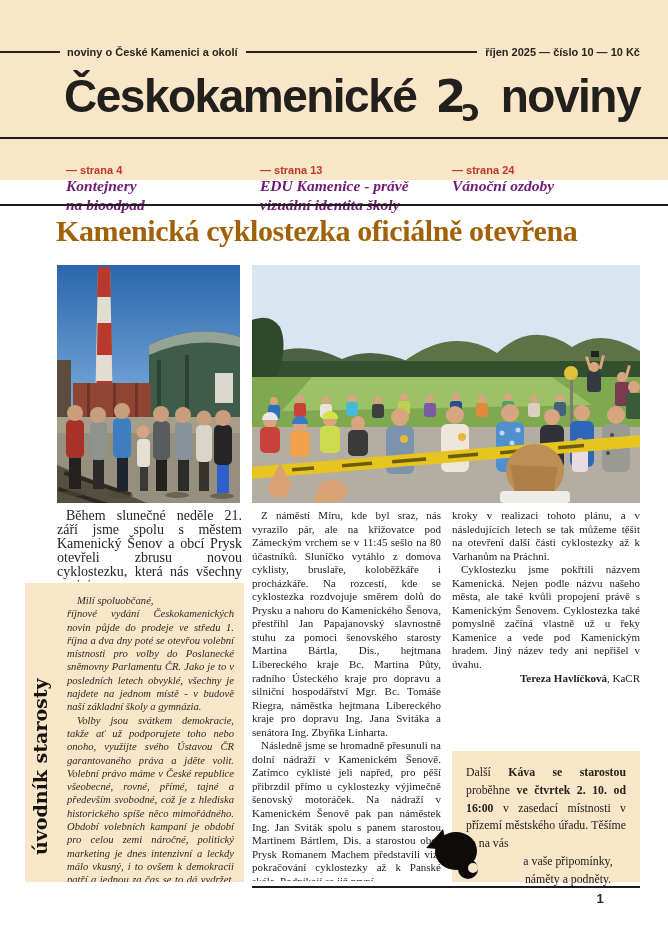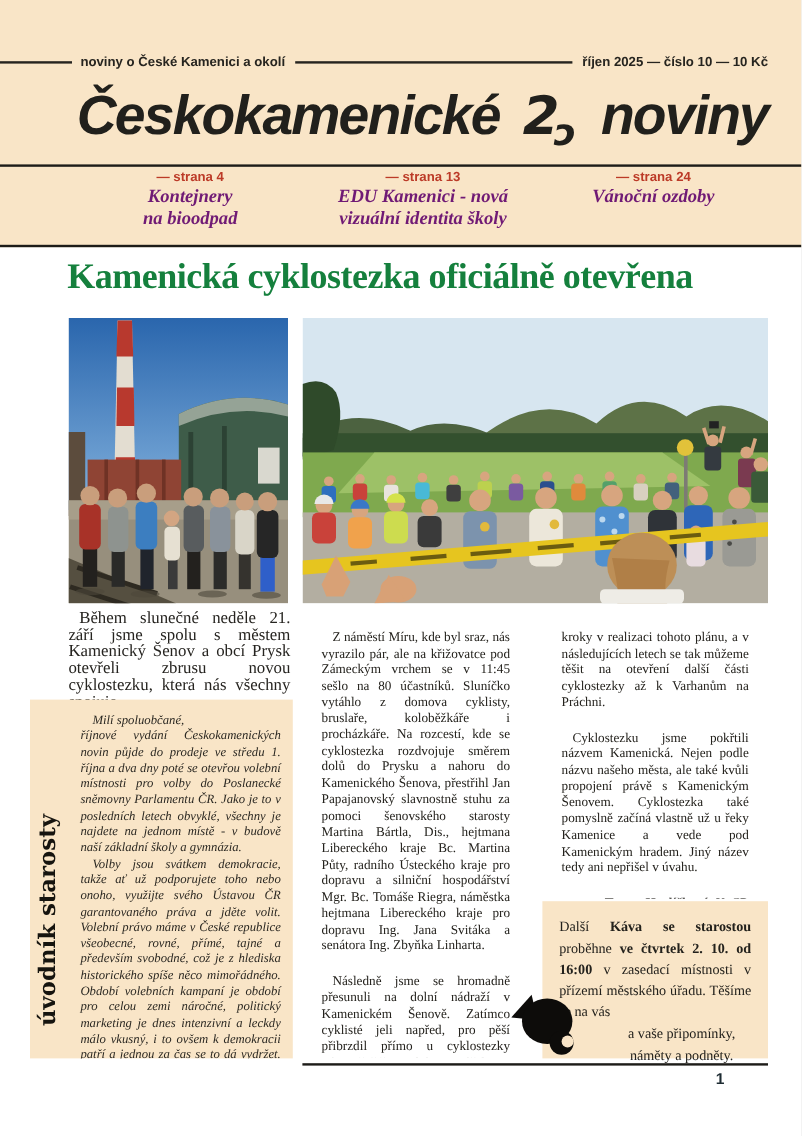--- a/index.html
+++ b/index.html
@@ -2,66 +2,66 @@
 <html lang="cs"><head>
 <meta charset="utf-8">
 <style>
   html,body{margin:0;padding:0;background:#e8e8e8;}
   .page{
     position:relative;width:668px;height:947px;background:#ffffff;
     margin:0 auto;overflow:hidden;
     font-family:"Liberation Serif",serif;color:#24221e;
   }
   
-  .mast-band{position:absolute;left:0;top:0;width:668px;height:206px;background:#f9e5c7;text-align:center;}
+  .mast-band{position:absolute;left:0;top:0;width:668px;height:180px;background:#f9e5c7;}
   .hdr-row{position:absolute;left:0;top:44px;width:640px;height:16px;display:flex;align-items:center;
     font-family:"Liberation Sans",sans-serif;font-weight:bold;font-size:11px;color:#26241f;}
   .hline{height:1.5px;background:#26241f;}
   .hline.start{width:60px;}
   .hline.mid{flex:1;margin:0 8px;}
   .hdr-kicker{margin-left:7px;white-space:nowrap;}
   .hdr-issue{white-space:nowrap;}
   .masthead{position:absolute;left:64px;top:64px;width:576px;height:64px;display:flex;
     justify-content:space-between;align-items:center;
     font-family:"Liberation Sans",sans-serif;font-weight:bold;font-size:46px;
-    letter-spacing:-1.5px;color:#21201c;font-style:italic;}
+    letter-spacing:-1.5px;color:#21201c;}
   .logo{display:inline-block;font-family:"DejaVu Sans",sans-serif;line-height:1;margin:0 4px;}
   .logo .l1{font-size:44px;font-weight:bold;}
   .logo .l2{font-size:31px;font-weight:bold;display:inline-block;transform:translate(-3px,9px);}
   .rule{position:absolute;background:#1d1c18;}
   .rule.mast{left:0;top:137px;width:668px;height:2px;}
   .rule.teaser{left:0;top:204px;width:668px;height:1.5px;}
-  .teaser{position:absolute;top:142px;width:185px;}
+  .teaser{position:absolute;top:164px;width:185px;}
   .teaser .t-label{font-family:"Liberation Sans",sans-serif;font-weight:bold;font-size:11px;color:#bc3a27;}
   .teaser .t-title{font-style:italic;font-weight:bold;font-size:15.5px;line-height:1.18;color:#701a75;margin-top:1px;}
   .teaser.t1{left:66px;} .teaser.t2{left:260px;} .teaser.t3{left:452px;}
   
   .headline{position:absolute;left:56px;top:214px;width:584px;margin:0;
     font-family:"Liberation Serif",serif;font-weight:bold;font-size:30px;
-    letter-spacing:-0.4px;color:#15803d;}
+    letter-spacing:-0.4px;color:#a16207;}
   .photo{position:absolute;top:265px;height:238px;overflow:hidden;}
   .photo.left{left:57px;width:183px;}
   .photo.right{left:252px;width:388px;}
   .photo svg{display:block;}
   
   .caption{position:absolute;left:57px;top:509px;width:185px;margin:0;
     font-size:14px;line-height:14px;text-align:justify;text-indent:9px;color:#262420;}
   
   .edit-box{position:absolute;left:25px;top:583px;width:219px;height:299px;background:#f9e5c7;overflow:hidden;}
   .vlabel{position:absolute;left:4px;top:12px;height:260px;
     writing-mode:vertical-rl;transform:rotate(180deg);
     font-family:"DejaVu Serif",serif;font-weight:bold;font-size:19px;color:#16140f;}
   .edit-text{margin:11px 10px 0 42px;font-style:italic;font-size:10.6px;line-height:13.3px;
     text-align:justify;color:#2b2822;}
   .edit-text p{margin:0;font-style:italic;}
   .edit-text p.ind{text-indent:10px;}
   .b{font-weight:bold;}
   
   .col{position:absolute;top:509px;font-size:11px;line-height:13.55px;text-align:justify;color:#24221d;}
-  .col p{margin:16px;}
+  .col p{margin:0;}
   .col p.ind{text-indent:9px;}
   .col2{left:252px;width:189px;height:372px;overflow:hidden;}
   .col3{left:452px;width:188px;height:240px;overflow:hidden;}
   .col p.sp{margin-top:13px;}
   .byline{text-align:right;margin-top:0;}
   
   .infobox{position:absolute;left:452px;top:751px;width:188px;height:131px;background:#f9e5c7;
     box-sizing:border-box;padding:13px 14px 0 14px;font-size:11.8px;line-height:17.8px;color:#23211c;}
   .infobox p{margin:0;text-align:justify;}
   .infobox p.wrap{margin-left:44px;text-align:center;}
@@ -90,21 +90,21 @@
     </div>
     <div class="rule mast"></div>
 
     <div class="teaser t1">
       <div class="t-label">— strana 4</div>
       <div class="t-title">Kontejnery</div>
       <div class="t-title">na bioodpad</div>
     </div>
     <div class="teaser t2">
       <div class="t-label">— strana 13</div>
-      <div class="t-title">EDU Kamenici - nová</div>
+      <div class="t-title">EDU Kamenice - právě</div>
       <div class="t-title">vizuální identita školy</div>
     </div>
     <div class="teaser t3">
       <div class="t-label">— strana 24</div>
       <div class="t-title">Vánoční ozdoby</div>
     </div>
     <div class="rule teaser"></div>
   </div>
 
   <h1 class="headline">Kamenická cyklostezka oficiálně otevřena</h1>

